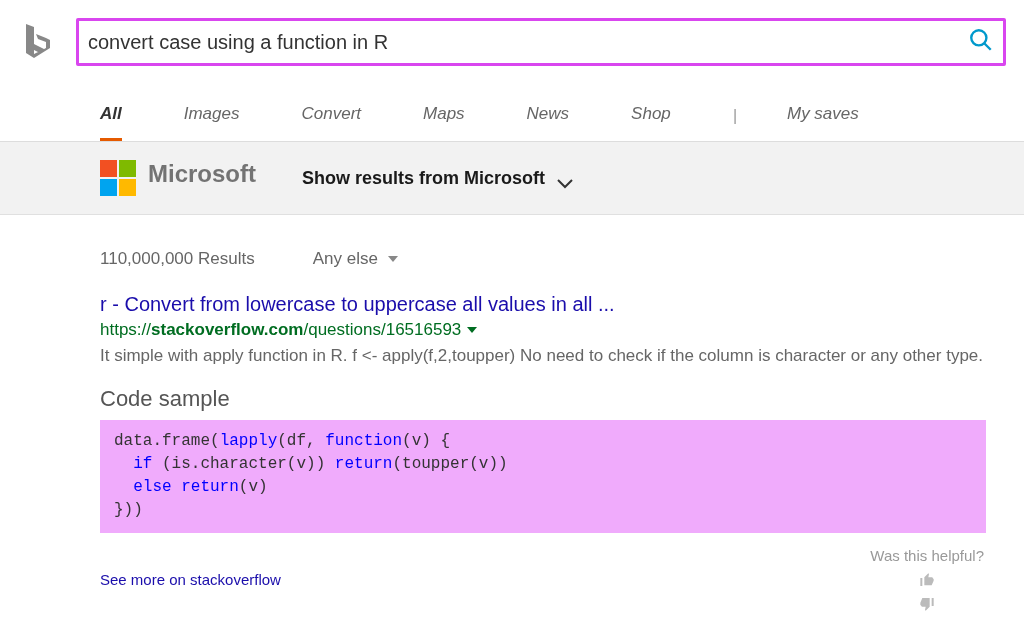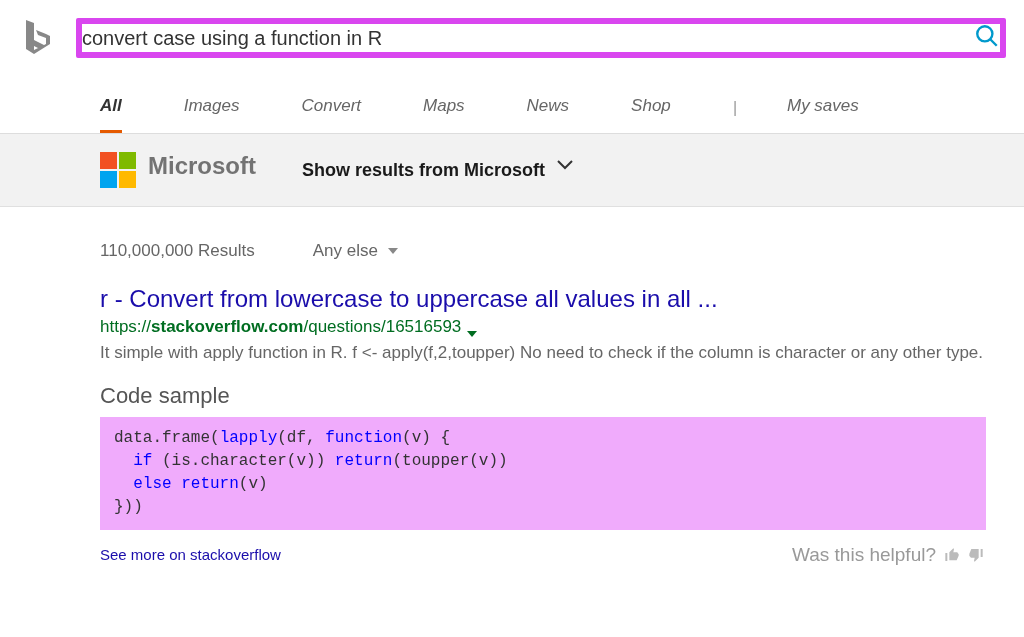--- a/index.html
+++ b/index.html
@@ -1,54 +1,54 @@
 <!DOCTYPE html>
 <html><head>
 <meta charset="utf-8">
 <style>
   * { box-sizing: border-box; margin: 0; padding: 0; }
   body { font-family: "Segoe UI", Arial, sans-serif; background: #fff; color: #333; width: 1024px; }
   
   .header { display: flex; align-items: center; padding: 18px 16px 10px 16px; }
   .bing-logo { width: 40px; height: 40px; margin-right: 20px; margin-top:-4px; }
-  .search-box { flex: 1; max-width: 930px; display: flex; align-items: center; border: 6px solid #d946ef; border-radius: 2px; height: 40px; padding: 0 0; }
+  .search-box { flex: 1; max-width: 930px; display: flex; align-items: center; border: 3px solid #d946ef; border-radius: 2px; height: 48px; padding: 0 9px; }
   .search-input { flex: 1; border: none; outline: none; font-size: 20px; color: #333; font-family: inherit; }
   .search-icon { color: #0078d4; }
   
   .tabs { display: flex; align-items: center; padding: 28px 0 0 100px; border-bottom: 1px solid #ddd; gap: 0; font-style: italic; }
   .tab { padding: 0 0 14px 0; margin-right: 62px; font-size: 17px; color: #666; cursor: pointer; border-bottom: 3px solid transparent; }
   .tab.active { color: #333; font-weight: 700; border-bottom-color: #e55a00; }
   .tab-divider { color: #999; margin-left: 0px; margin-right: 50px; padding-bottom:14px; }
   
   .brand-bar { background: #f2f2f2; border-bottom:1px solid #e0e0e0; padding: 18px 0 18px 100px; display: flex; align-items: center; }
   .ms-logo { display: flex; margin-right: 46px; }
   .ms-squares { display: grid; grid-template-columns: 17px 17px; grid-template-rows: 17px 17px; gap: 2px; margin-right: 12px; }
   .sq-r { background: #f25022; }
   .sq-g { background: #7fba00; }
   .sq-b { background: #00a4ef; }
   .sq-y { background: #ffb900; }
   .ms-text { font-size: 24px; color: #737373; font-weight:600;}
-  .brand-toggle { font-size: 18px; font-weight: 700; color: #1a1a1a; display:flex; align-items:flex-start; gap:12px;}
+  .brand-toggle { font-size: 18px; font-weight: 700; color: #1a1a1a; display:flex; align-items:flex-end; gap:12px;}
   
   .meta { padding: 34px 0 0 100px; display: flex; align-items: flex-start; gap: 58px; color: #666; font-size: 17px; }
   .anytime { display: flex; align-items: center; gap: 10px; }
   
   .result { padding: 24px 38px 0 100px; }
-  .result-title { color: #1a0dab; font-size: 24px; font-weight: 400; margin-bottom: 4px; }
-  .result-url { color: #006d21; font-size: 17px; margin-bottom: 4px; display:flex; align-items:flex-end; gap:6px;}
+  .result-title { color: #1a0dab; font-size: 20px; font-weight: 400; margin-bottom: 4px; }
+  .result-url { color: #006d21; font-size: 17px; margin-bottom: 4px; display:flex; align-items:center; gap:6px;}
   .result-url b { font-weight:700; }
   .result-snippet { color: #666; font-size: 17px; line-height: 1.4; }
   
   .code-heading { font-size: 22px; color: #555; margin: 18px 0 8px 0; font-weight:400;}
   .code-block { background: #f0abfc; padding: 10px 14px; font-family: Consolas, "Courier New", monospace; font-size: 16px; line-height: 1.45; color:#333; }
   .kw { color: #0000ff; }
   
   .result-footer { display:flex; justify-content:space-between; align-items:center; padding: 14px 40px 10px 100px; }
   .see-more { color: #1a0dab; font-size: 15px; }
-  .helpful { color: #999; font-size: 19px; display:flex; align-items:center; gap:8px;}
+  .helpful { color: #999; font-size: 15px; display:flex; align-items:center; gap:8px;flex-direction:column;}
   .thumb { width:16px; height:16px; fill:#bbb; }
 </style>
 </head>
 <body>
 
 <div class="header">
   <span class="bing-logo">
     <svg viewBox="0 0 40 40" width="40" height="40">
       <path d="M10 4 L18 7 L18 24 L30 30 L24 33 L18 30 L18 34 L30 28 L30 22 L22 19 L20 14 L30 18 L34 20 L34 28 L18 38 L10 33 Z" fill="#888"></path>
     </svg>

